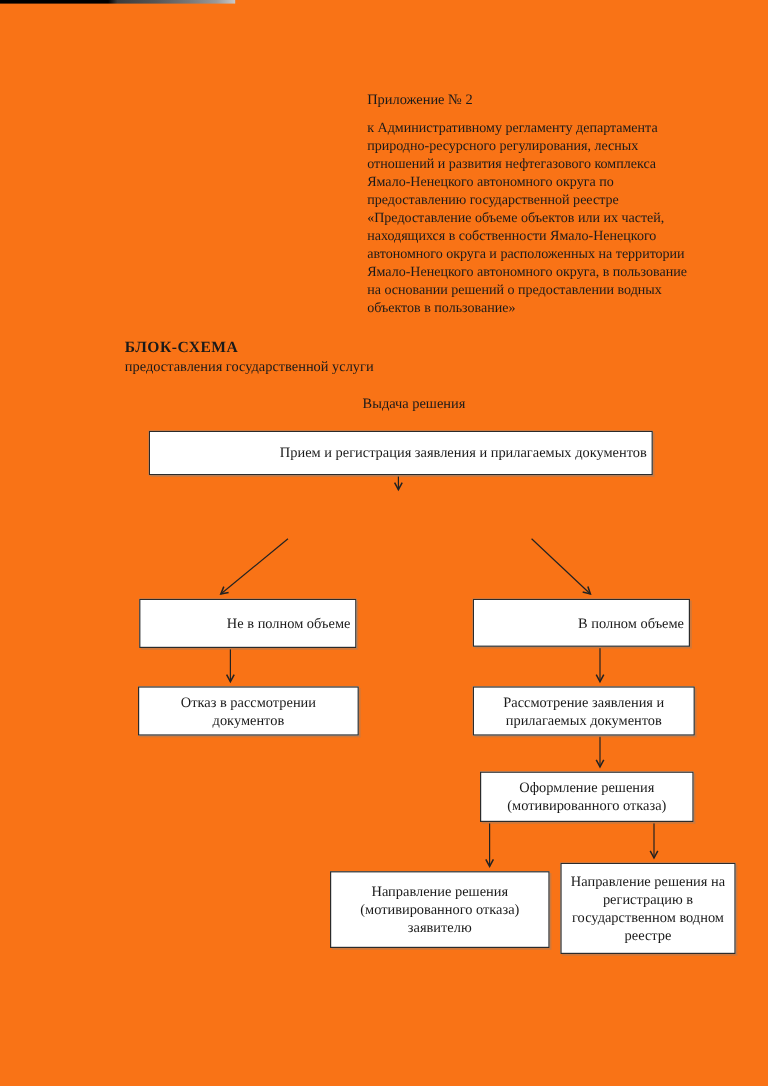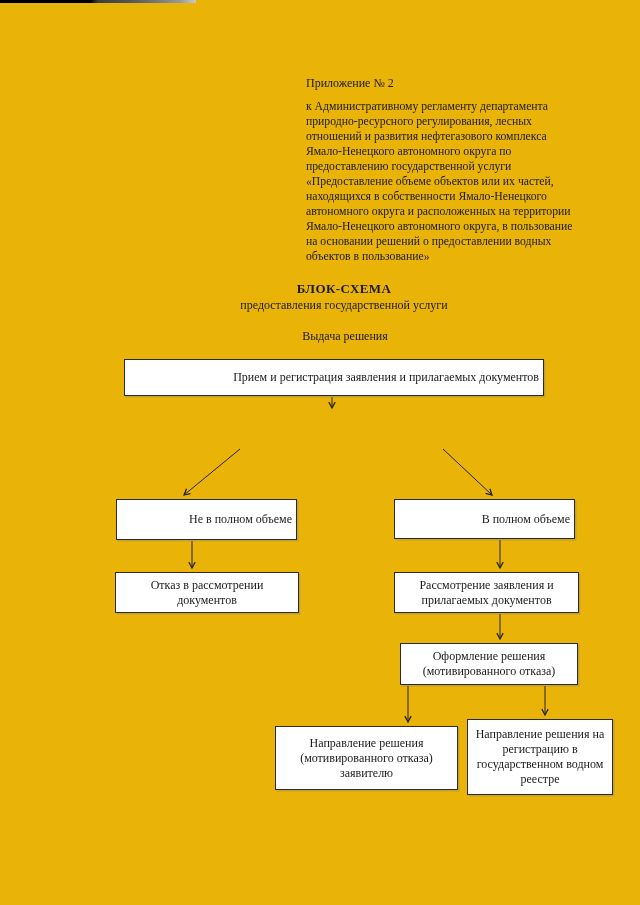--- a/index.html
+++ b/index.html
@@ -1,27 +1,27 @@
 <!DOCTYPE html>
 <html lang="ru"><head>
 <meta charset="utf-8">
 <style>
   html,body{margin:0;padding:0;background:#fff;}
   .page{
-    position:relative;width:640px;height:905px;background:#eab308;overflow:hidden;
+    position:relative;width:640px;height:905px;background:#f97316;overflow:hidden;
     font-family:"Liberation Serif","DejaVu Serif",serif;color:#1a1a1a;
   }
   .scan-bar{
     position:absolute;left:0;top:0;width:196px;height:3px;
     background:linear-gradient(to right,#000 0%,#000 46%,#3c3c3c 50%,#555 66%,#777 80%,#9a9a9a 92%,#c9c9c9 100%);
   }
   .appendix{position:absolute;left:306px;top:76px;font-size:12px;white-space:nowrap;}
   .intro{position:absolute;left:306px;top:99px;font-size:11.7px;line-height:15px;}
   .intro .iline{white-space:nowrap;}
-  .scheme-head{position:absolute;left:104px;top:281px;width:480px;text-align:center;}
+  .scheme-head{position:absolute;left:104px;top:281px;width:480px;}
   .scheme-title{font-size:13px;font-weight:bold;letter-spacing:.4px;}
   .scheme-subtitle{font-size:12px;margin-top:1px;}
   .section-label{position:absolute;left:105px;top:329px;width:480px;text-align:center;font-size:12px;}
   .fc-box{
     position:absolute;box-sizing:border-box;border:1px solid #2b2b2b;background:#fff;
     display:flex;align-items:center;justify-content:flex-end;text-align:center;
     font-size:12px;line-height:15px;padding:2px 4px;
     box-shadow:1.5px 1.5px 0 rgba(130,130,130,.35);
   }
   .b-receive{left:124px;top:359px;width:420px;height:37px;}
@@ -43,21 +43,21 @@
 
   <div class="scan-bar"></div>
 
   <div class="appendix">Приложение № 2</div>
 
   <div class="intro">
     <div class="iline">к Административному регламенту департамента</div>
     <div class="iline">природно-ресурсного регулирования, лесных</div>
     <div class="iline">отношений и развития нефтегазового комплекса</div>
     <div class="iline">Ямало-Ненецкого автономного округа по</div>
-    <div class="iline">предоставлению государственной услуги</div>
+    <div class="iline">предоставлению государственной реестре</div>
     <div class="iline">«Предоставление объеме  объектов или их частей,</div>
     <div class="iline">находящихся в  собственности Ямало-Ненецкого</div>
     <div class="iline">автономного  округа и расположенных на территории</div>
     <div class="iline">Ямало-Ненецкого автономного округа,  в пользование</div>
     <div class="iline">на основании решений  о предоставлении водных</div>
     <div class="iline">объектов в пользование»</div>
   </div>
 
   <div class="scheme-head">
     <div class="scheme-title">БЛОК-СХЕМА</div>

